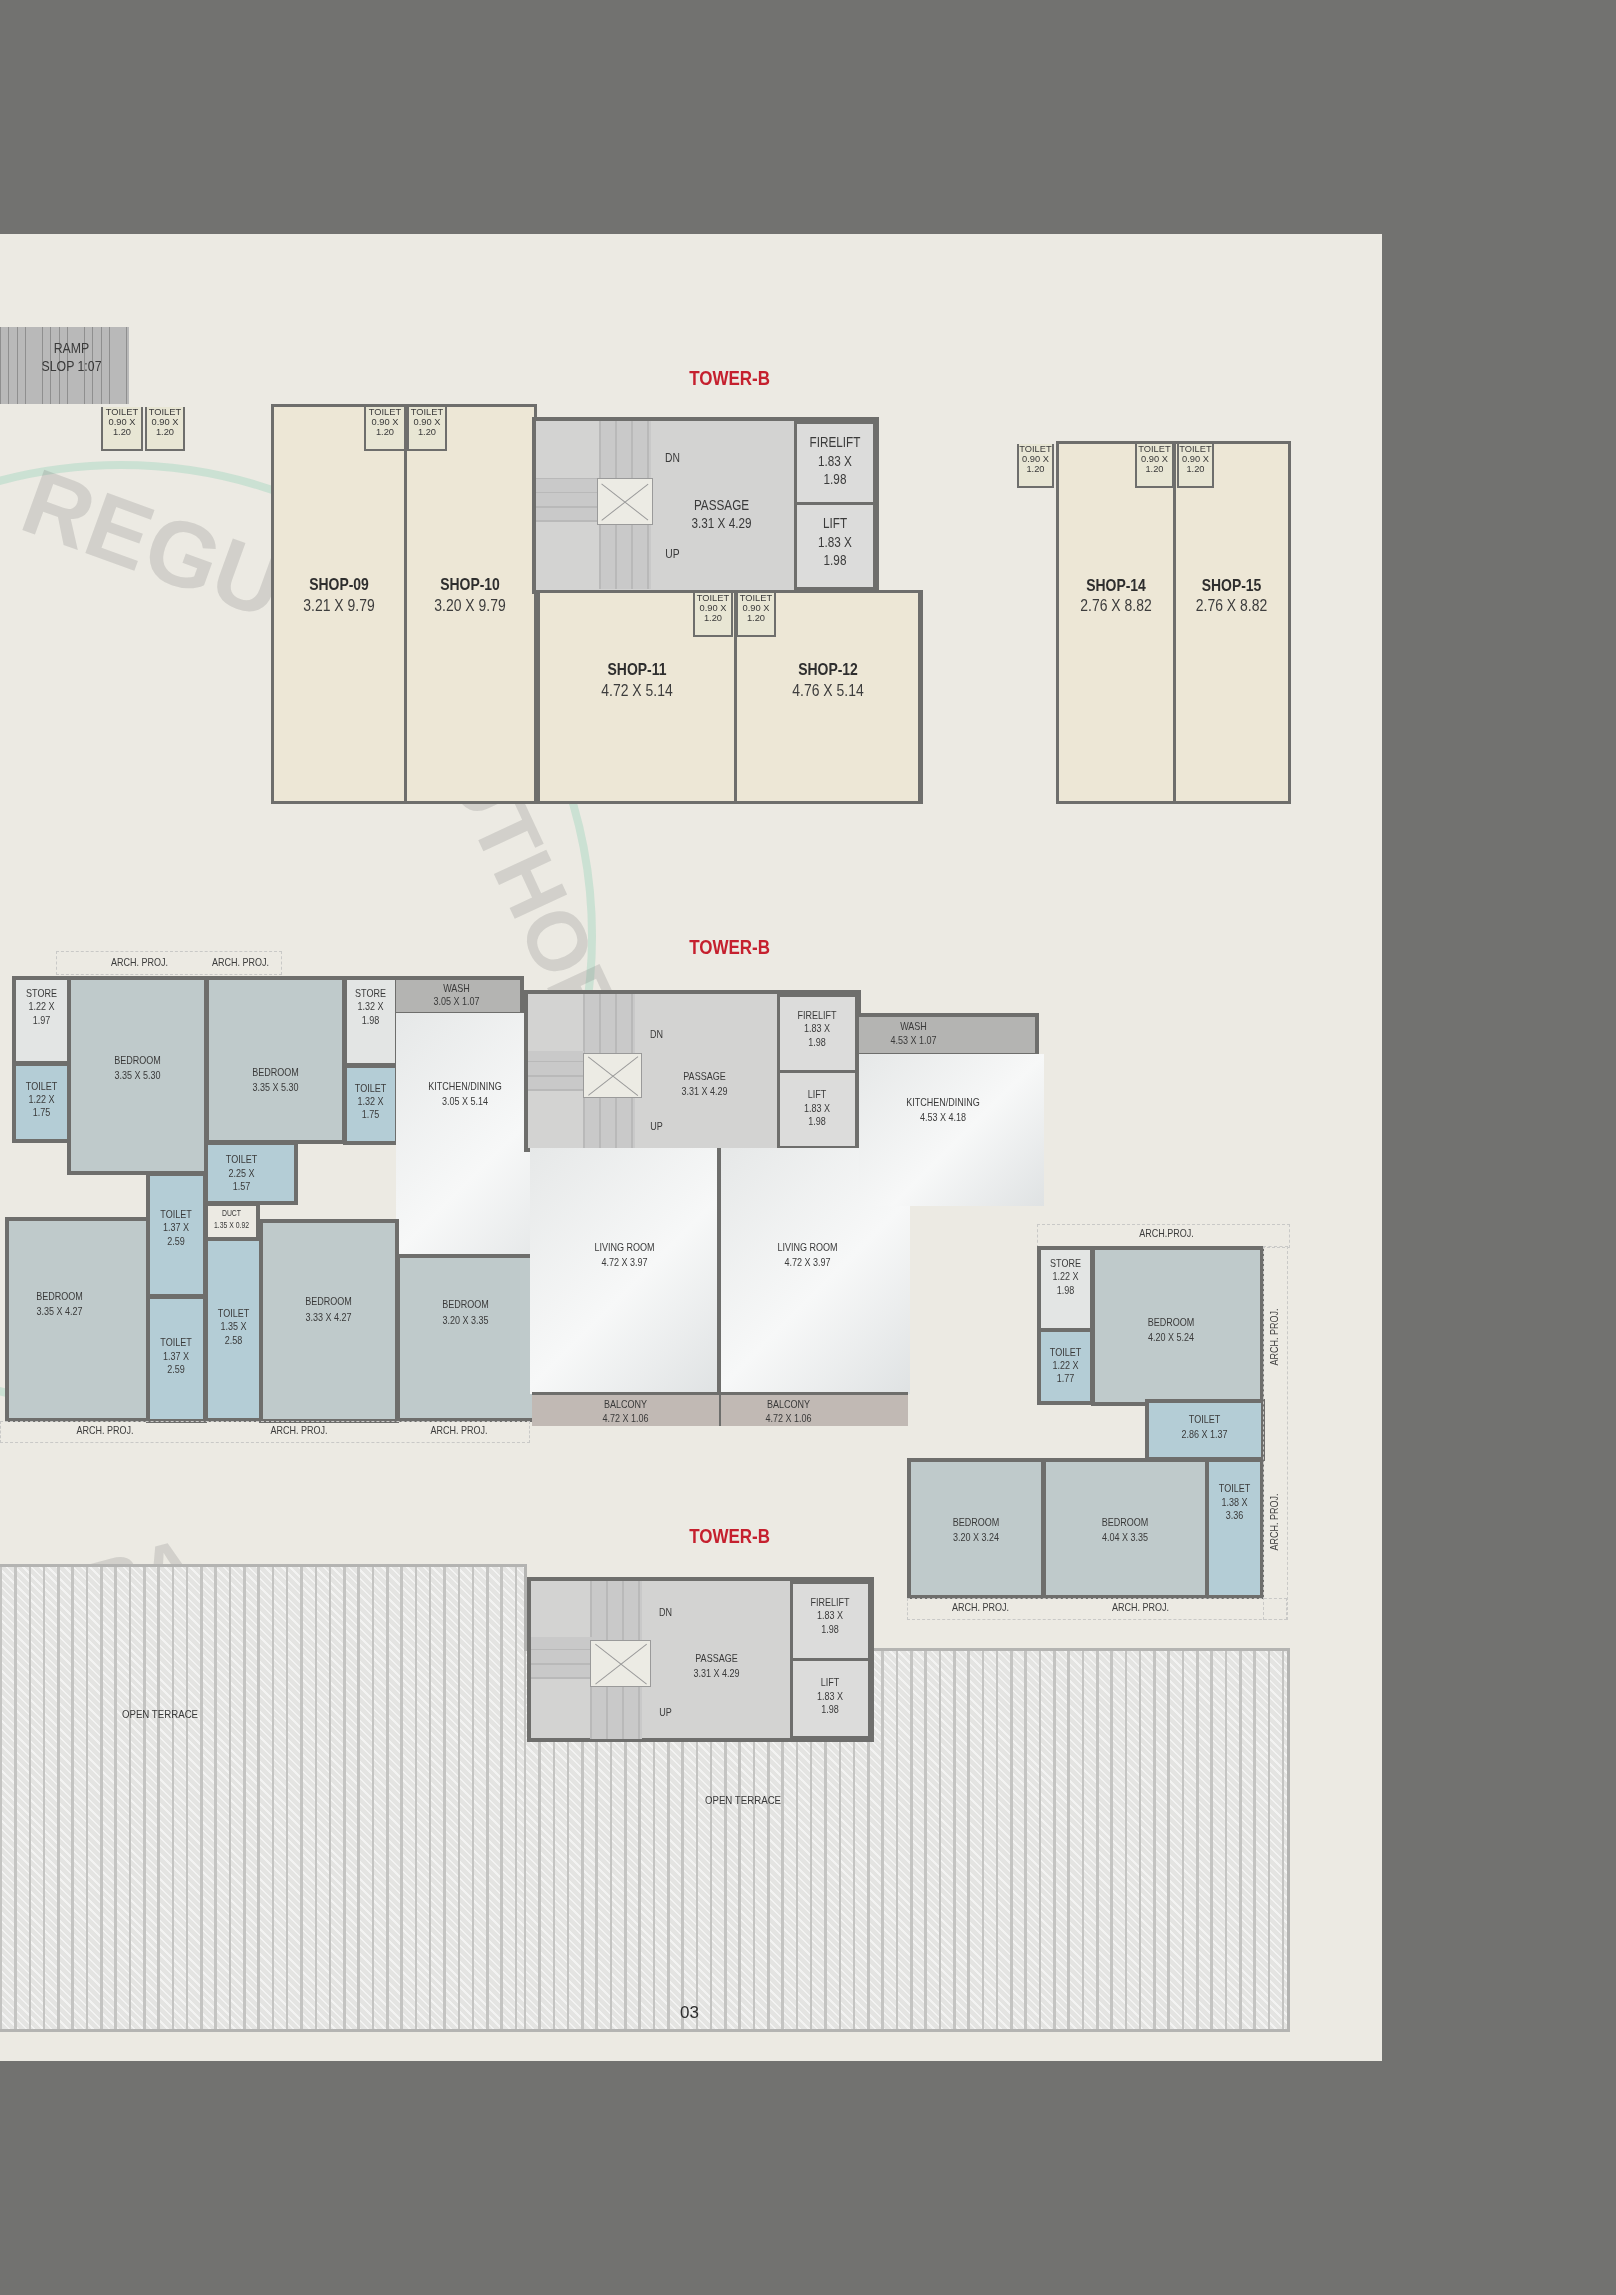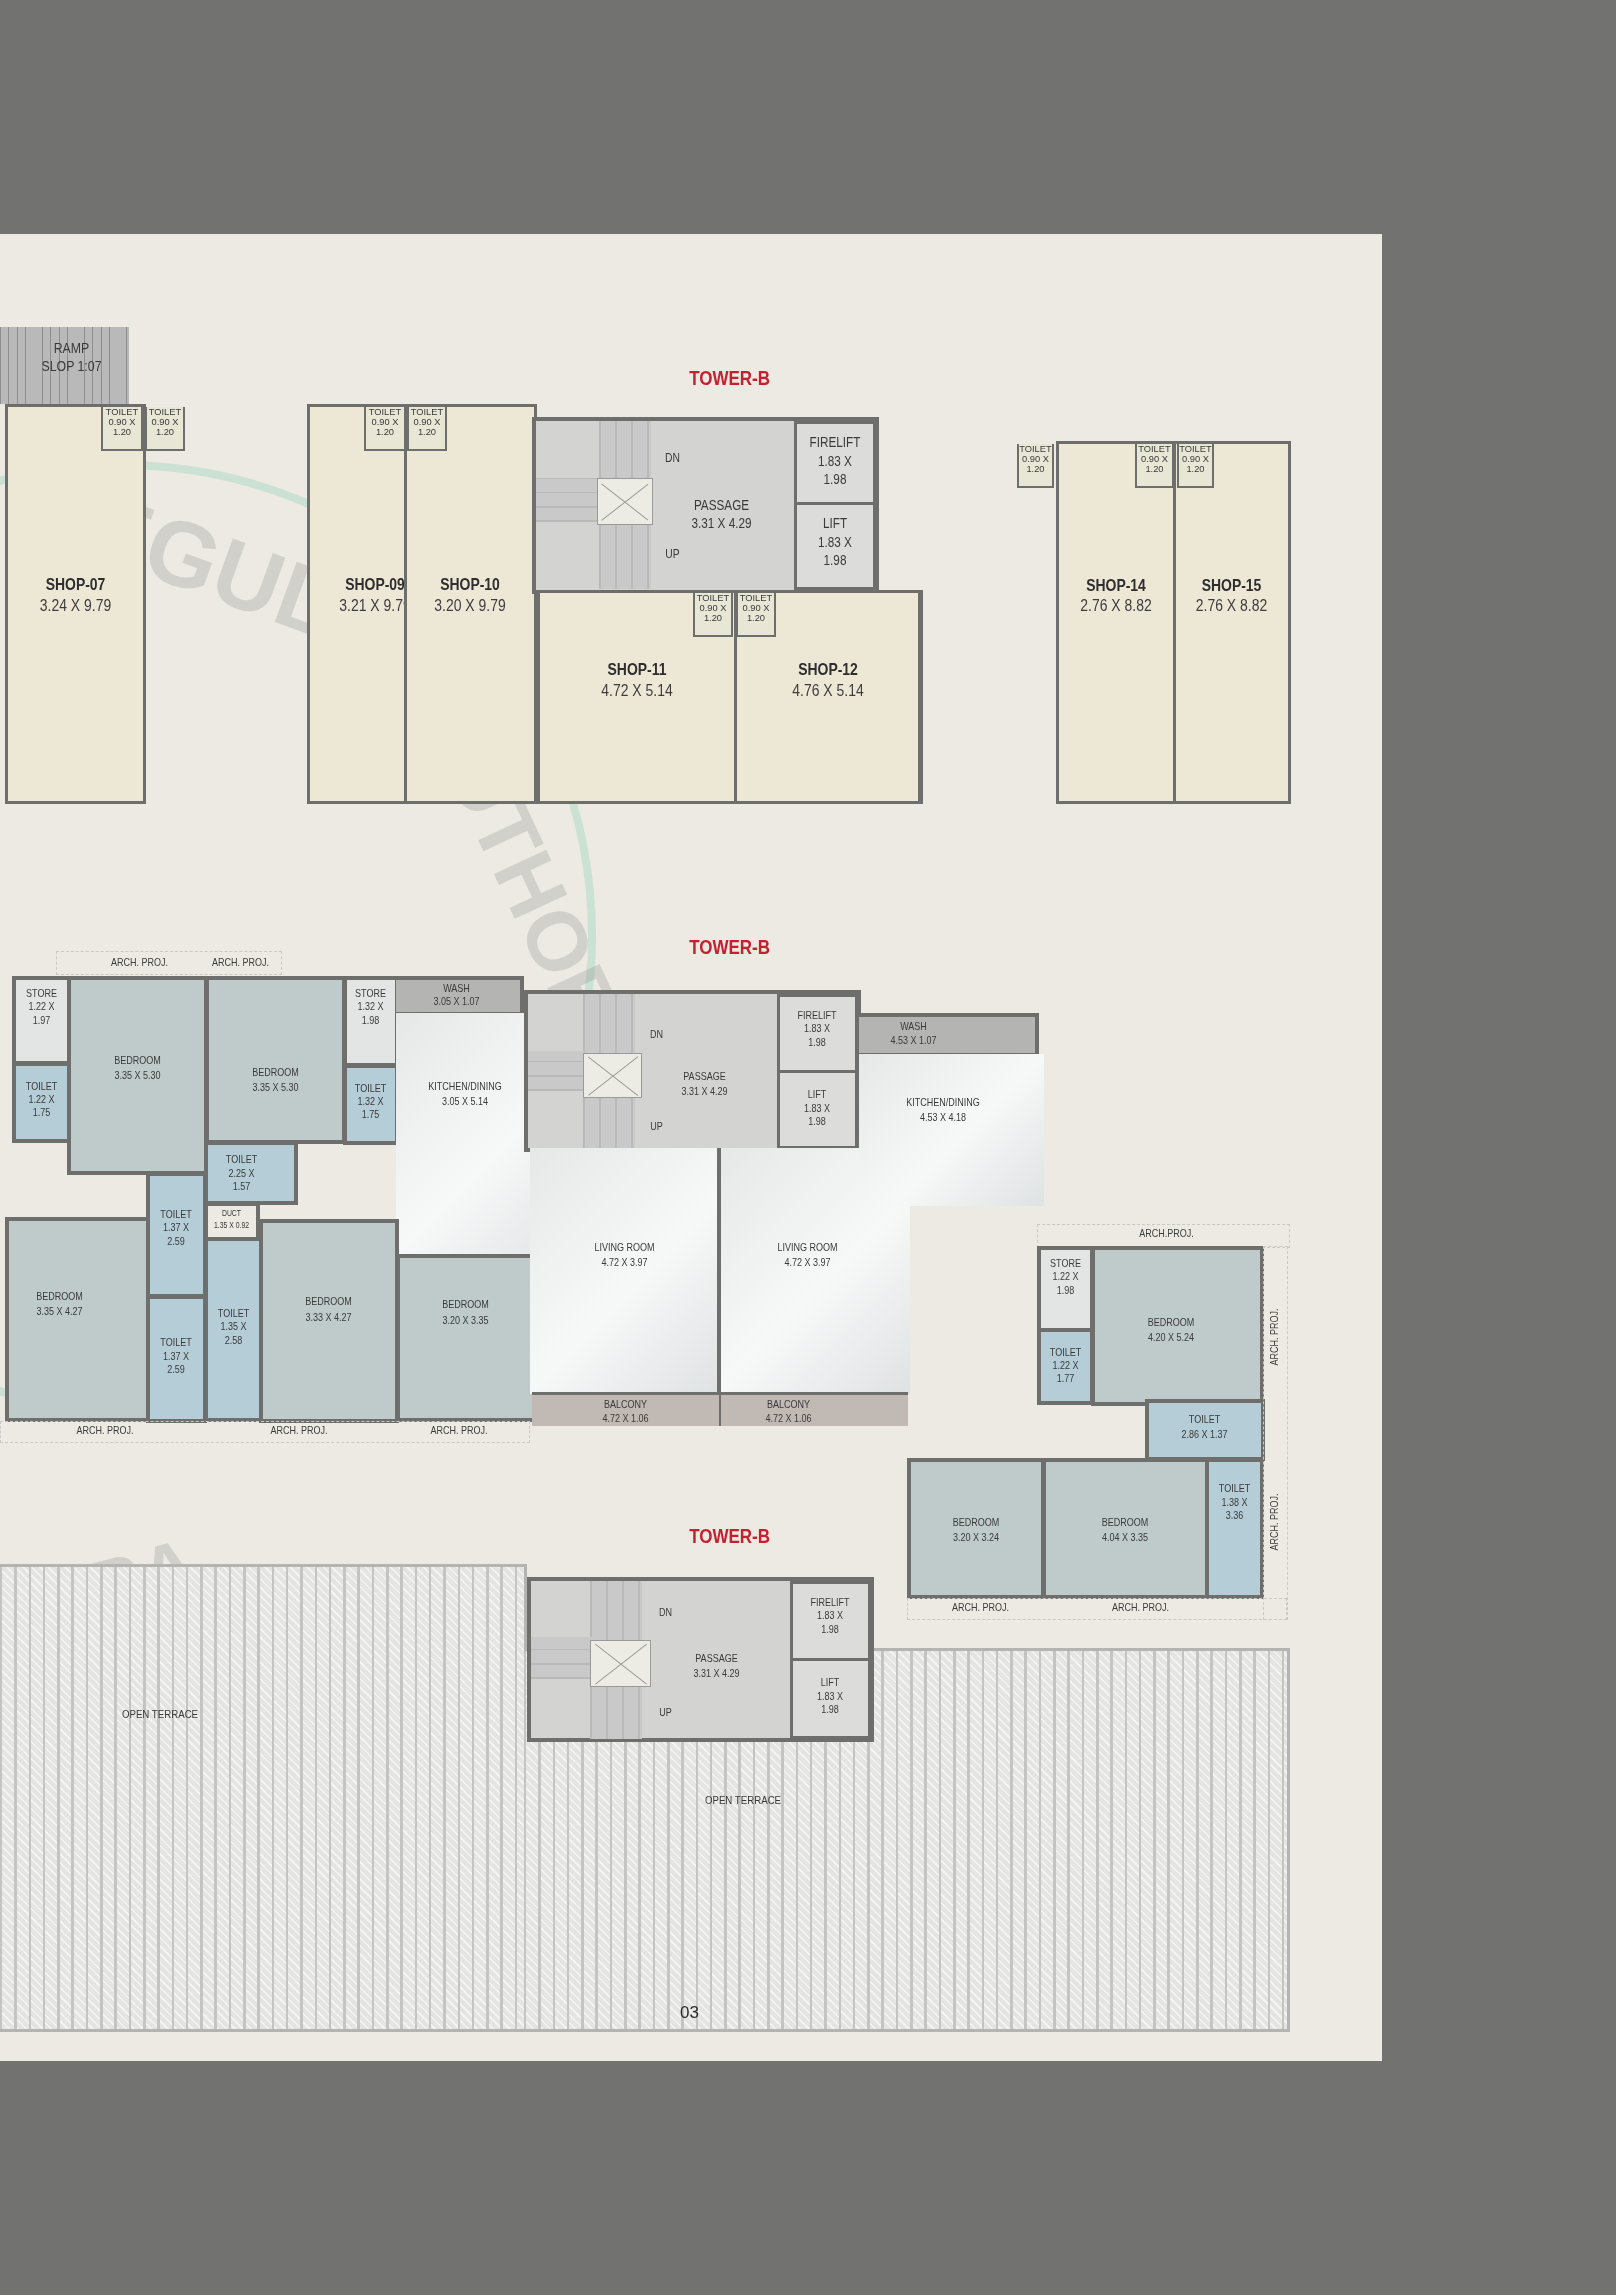--- a/index.html
+++ b/index.html
@@ -47,25 +47,21 @@
   <div class="wm-text" style="left:303px;top:640px;transform:rotate(65deg);font-size:84px;">AUTHORITY</div>
   <div class="wm-text" style="left:-17px;top:1313px;transform:rotate(-15deg);font-size:76px;">RERA</div>
 
   <div class="tower" style="left:682px;top:133px;">TOWER-B</div>
 
   <div class="abs" style="left:0;top:93px;width:129px;height:77px;background:repeating-linear-gradient(90deg,#8f8f8f 0 0.8px,#b9b9b9 0.8px 8.4px);">
     <div class="lbl" style="left:17px;top:11.8px;width:109px;font-size:15px;">RAMP</div>
     <div class="lbl" style="left:17px;top:30px;width:109px;font-size:15px;">SLOP 1:07</div>
   </div>
 
-  <div class="shop" style="left:5px;top:170px;width:141px;height:400px;">
-    <div class="lbl big-name" style="left:0;top:168px;width:135px;">SHOP-07</div>
-    <div class="lbl big-dim" style="left:0;top:189px;width:135px;">3.24 X 9.79</div>
-  </div>
-  <div class="shop" style="left:271px;top:170px;width:136px;height:400px;margin-left:36px;">
+  <div class="shop" style="left:271px;top:170px;width:136px;height:400px;">
     <div class="lbl big-name" style="left:0;top:168px;width:130px;">SHOP-09</div>
     <div class="lbl big-dim" style="left:0;top:189px;width:130px;">3.21 X 9.79</div>
   </div>
   <div class="shop" style="left:404px;top:170px;width:133px;height:400px;">
     <div class="lbl big-name" style="left:0;top:168px;width:126px;">SHOP-10</div>
     <div class="lbl big-dim" style="left:0;top:189px;width:126px;">3.20 X 9.79</div>
   </div>
 
   <div class="tinytoilet" style="left:101px;top:173px;width:42px;height:44px;"><span>TOILET</span><br><span>0.90 X</span><br><span>1.20</span></div>
   <div class="tinytoilet" style="left:145px;top:173px;width:40px;height:44px;"><span>TOILET</span><br><span>0.90 X</span><br><span>1.20</span></div>

